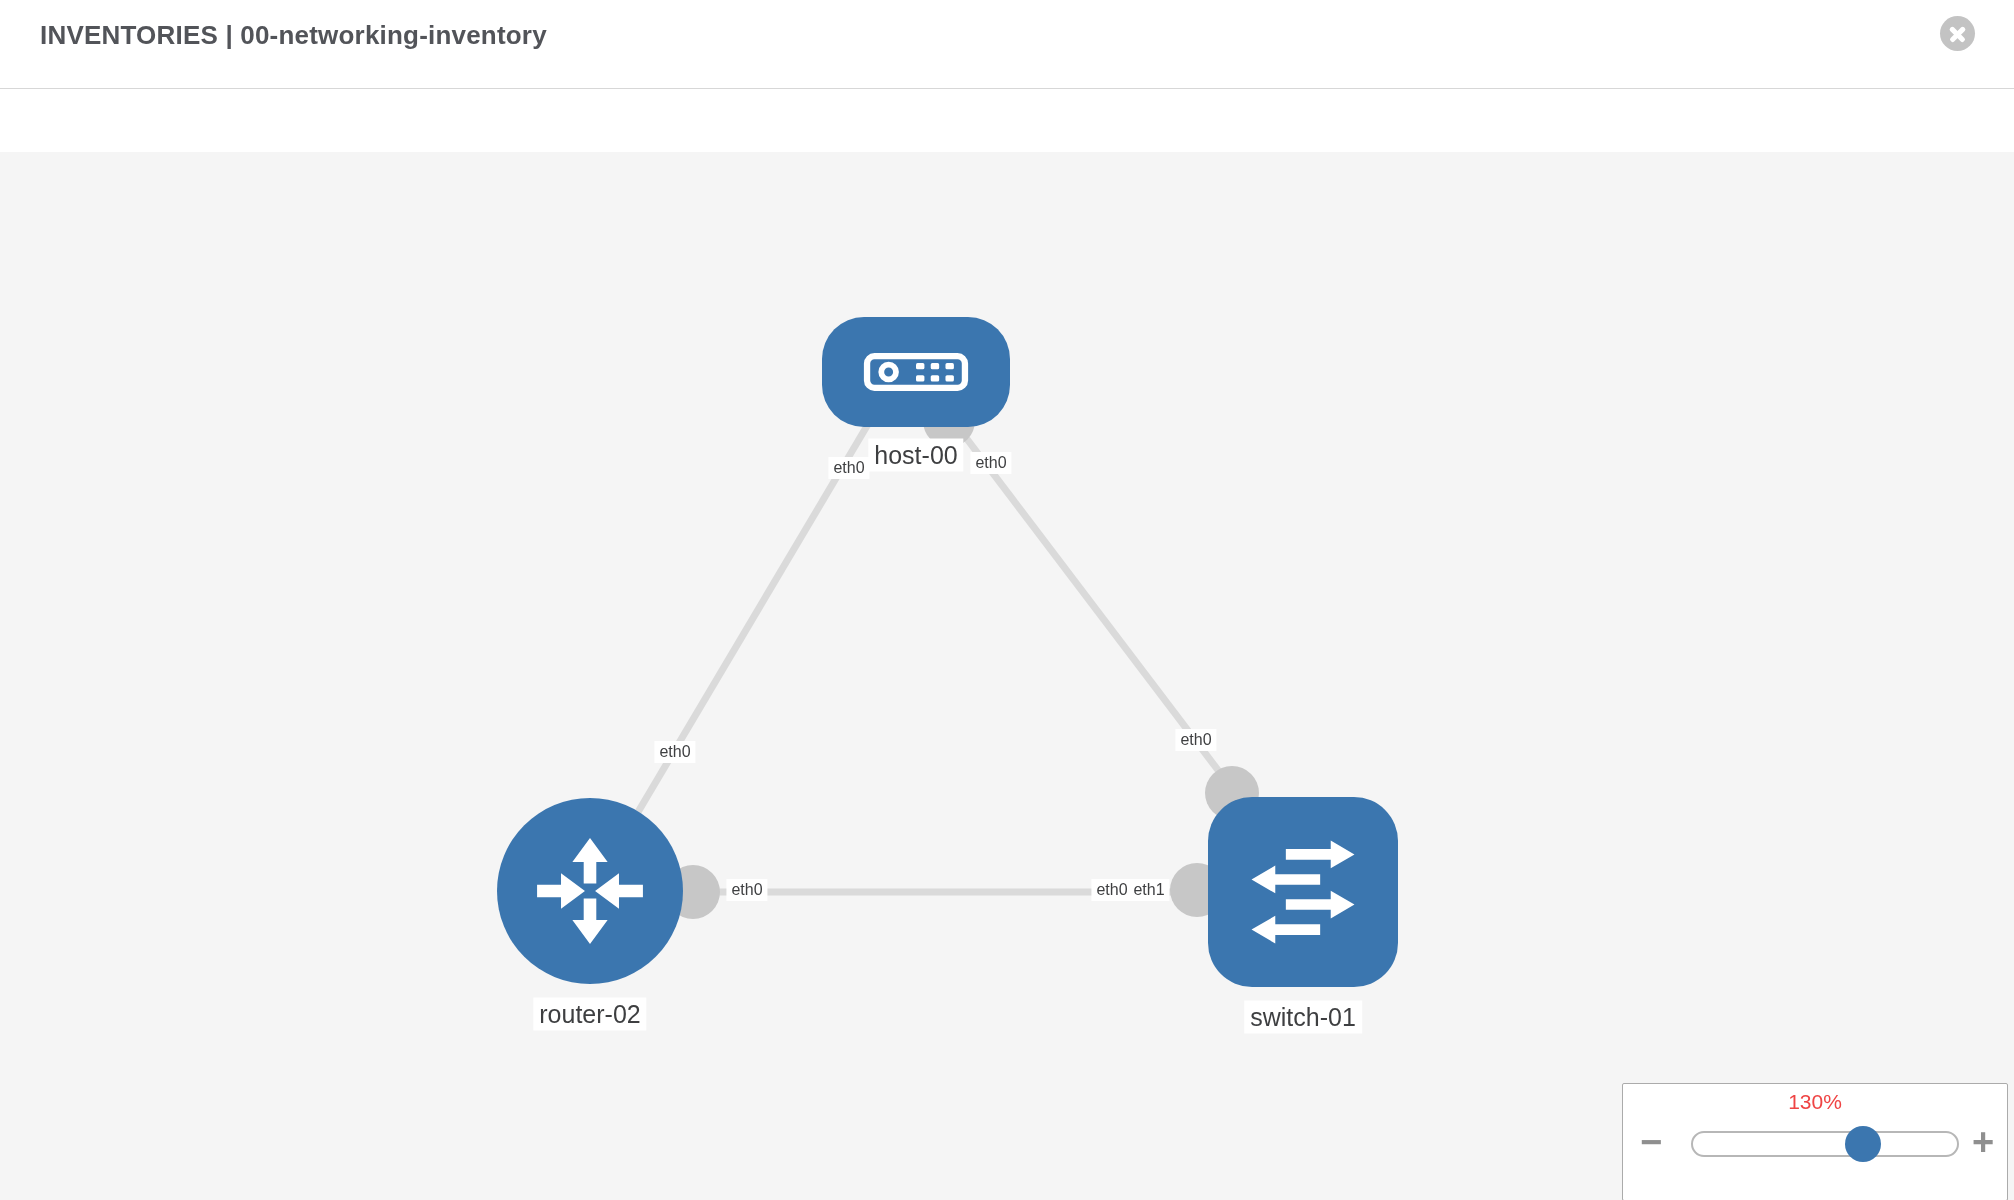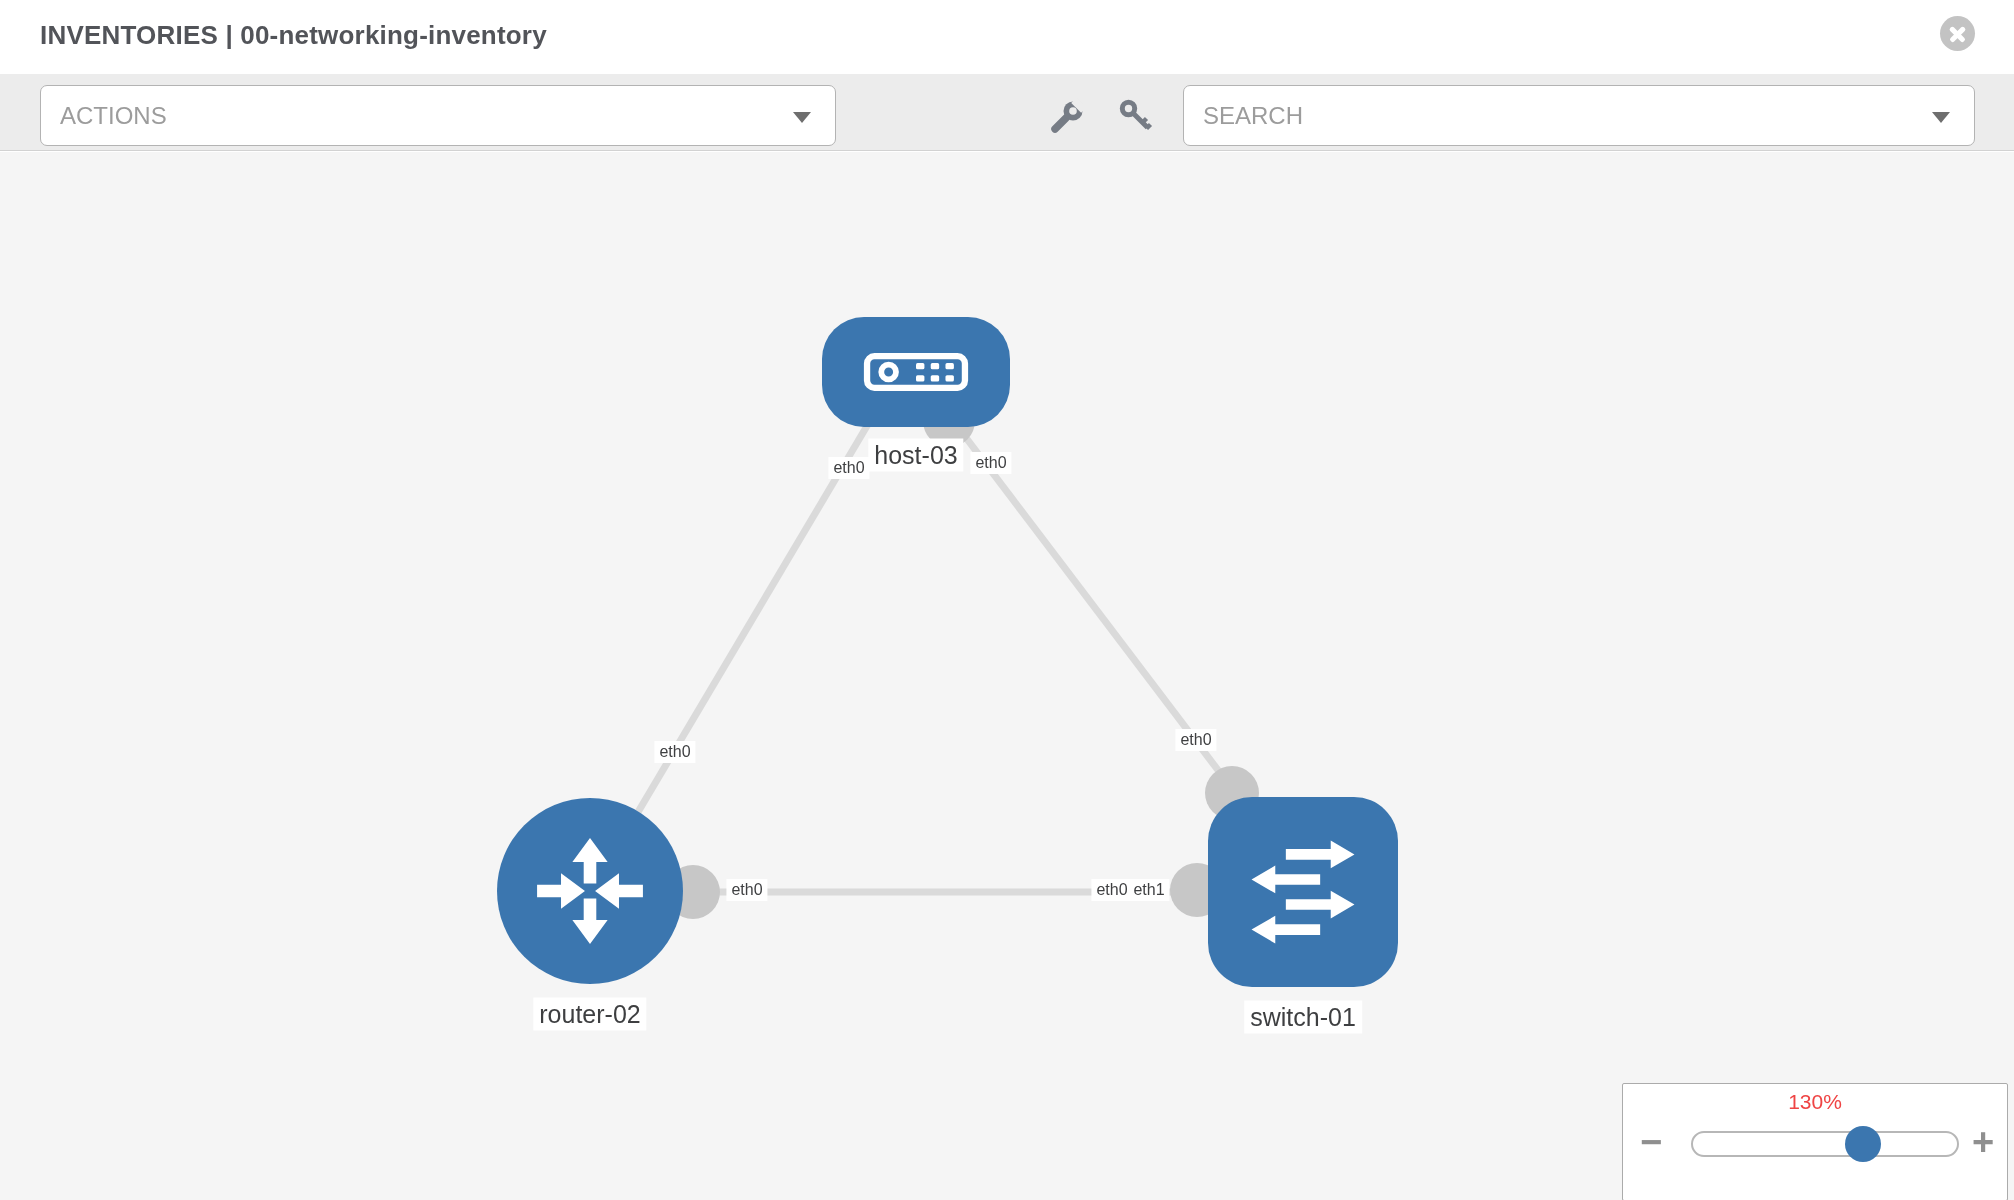--- a/index.html
+++ b/index.html
@@ -81,45 +81,20 @@
 <div class="app">
 
   <div class="header">
     <div class="header-title">INVENTORIES | 00-networking-inventory</div>
     <div class="close-btn">
       <div class="bar a"></div>
       <div class="bar b"></div>
     </div>
   </div>
 
-  <div class="toolbar">
-    <div class="dd dd-actions">
-      <span class="dd-label">ACTIONS</span>
-      <span class="caret"></span>
-    </div>
-
-    <svg class="tool-btn tool-wrench" viewBox="0 0 36 36">
-      <line x1="5" y1="31" x2="16" y2="20" stroke="#767c85" stroke-width="7.5" stroke-linecap="round"></line>
-      <circle cx="23" cy="13" r="9.5" fill="#767c85"></circle>
-      <circle cx="23" cy="13" r="3.8" fill="#ececec"></circle>
-      <rect x="22" y="3" width="14" height="8" fill="#ececec" transform="rotate(45 29 7)"></rect>
-    </svg>
-
-    <svg class="tool-btn tool-key" viewBox="0 0 36 36">
-      <circle cx="11.5" cy="10.5" r="6.2" fill="none" stroke="#767c85" stroke-width="5"></circle>
-      <line x1="16" y1="15" x2="30.5" y2="29.5" stroke="#767c85" stroke-width="5"></line>
-      <line x1="24.5" y1="25.5" x2="29.5" y2="20.5" stroke="#767c85" stroke-width="4.5"></line>
-      <line x1="29.5" y1="30.5" x2="33.5" y2="26.5" stroke="#767c85" stroke-width="4.5"></line>
-    </svg>
-
-    <div class="dd dd-search">
-      <span class="dd-label">SEARCH</span>
-      <span class="caret"></span>
-    </div>
-  </div>
 
   <div class="canvas">
 
     <svg class="links-svg" width="2014" height="1048" viewBox="0 0 2014 1048">
       <line x1="880" y1="252" x2="590" y2="741" stroke="#dadada" stroke-width="7"></line>
       <line x1="948" y1="262" x2="1252" y2="663" stroke="#dadada" stroke-width="7"></line>
       <line x1="590" y1="740" x2="1303" y2="740" stroke="#dadada" stroke-width="7"></line>
       <circle cx="949" cy="269" r="26" fill="#c7c7c7"></circle>
       <circle cx="693" cy="740" r="27" fill="#c7c7c7"></circle>
       <circle cx="1197" cy="738" r="27" fill="#c7c7c7"></circle>
@@ -150,21 +125,21 @@
 
     <div class="node node-switch">
       <svg width="132" height="132" viewBox="-100 -100 200 200">
         <polygon fill="#fff" points="78,-57 42,-78 42,-65 -26,-65 -26,-49 42,-49 42,-36"></polygon>
         <polygon fill="#fff" points="-78,-19 -42,-40 -42,-27 26,-27 26,-11 -42,-11 -42,2"></polygon>
         <polygon fill="#fff" points="78,19 42,-2 42,11 -26,11 -26,27 42,27 42,40"></polygon>
         <polygon fill="#fff" points="-78,57 -42,36 -42,49 26,49 26,65 -42,65 -42,78"></polygon>
       </svg>
     </div>
 
-    <div class="lbl node-lbl lbl-host">host-03</div>
+    <div class="lbl node-lbl lbl-host">host-00</div>
     <div class="lbl node-lbl lbl-router">router-02</div>
     <div class="lbl node-lbl lbl-switch">switch-01</div>
 
     <div class="lbl eth-lbl eth-host-l">eth0</div>
     <div class="lbl eth-lbl eth-host-r">eth0</div>
     <div class="lbl eth-lbl eth-link1">eth0</div>
     <div class="lbl eth-lbl eth-link2">eth0</div>
     <div class="lbl eth-lbl eth-link3a">eth0</div>
     <div class="lbl eth-lbl eth-link3b">eth0</div>
     <div class="lbl eth-lbl eth-link3c">eth1</div>

